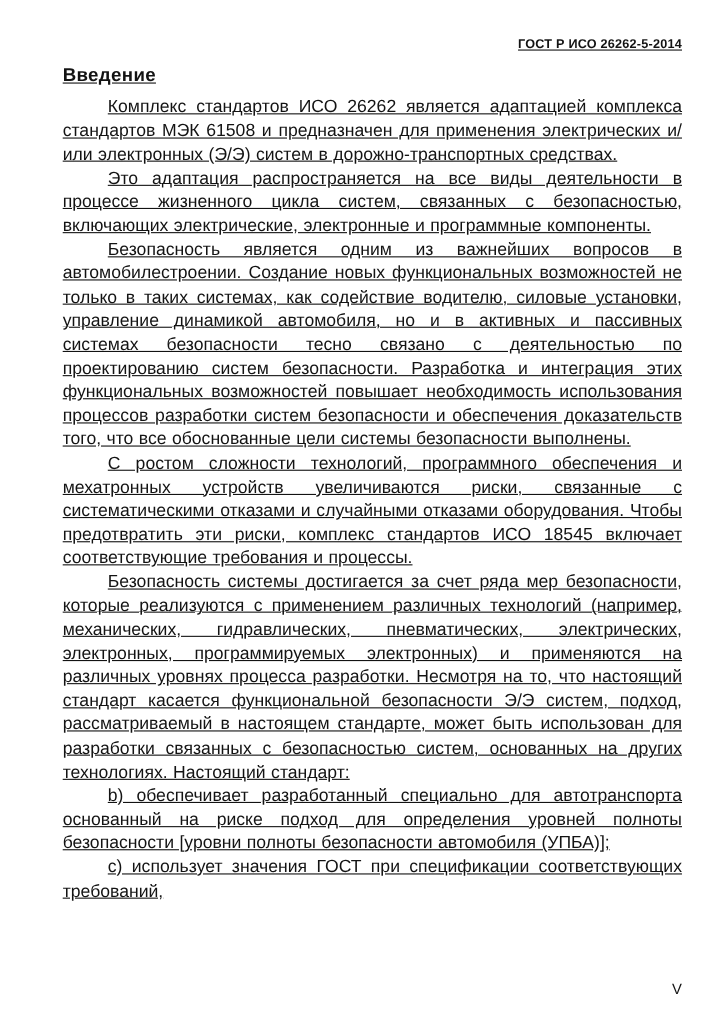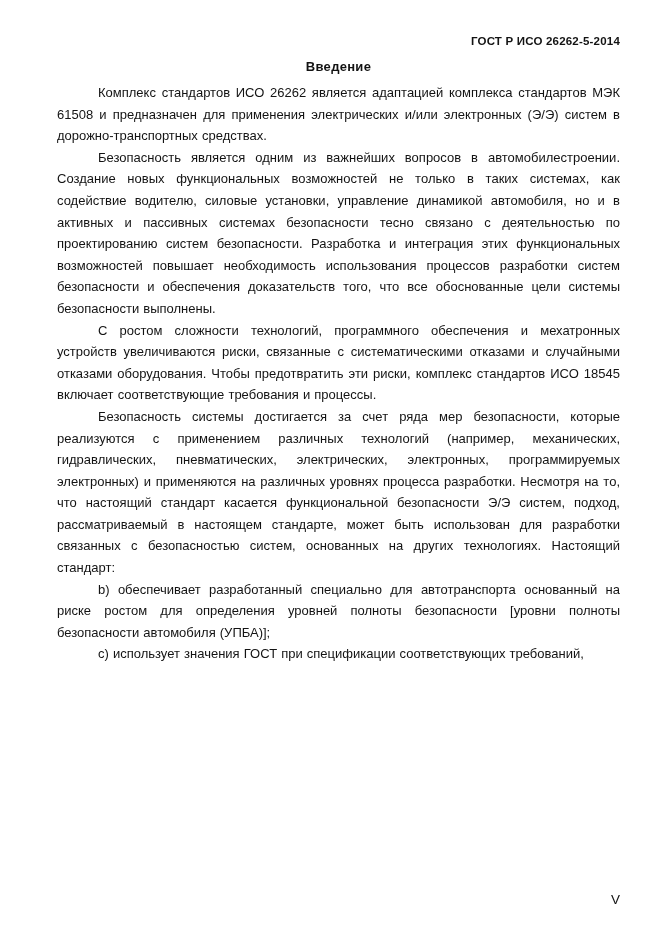--- a/index.html
+++ b/index.html
@@ -10,37 +10,37 @@
   .page {
     width: 661px;
     height: 935px;
     background: #ffffff;
     box-sizing: border-box;
     padding: 34px 41px 0 57px;
     position: relative;
     font-family: "Liberation Sans", sans-serif;
     color: #131313;
     overflow: hidden;
+    text-decoration: underline;
   }
   .doc-header {
     text-align: right;
     font-weight: bold;
     font-size: 11.5px;
     line-height: 14px;
     letter-spacing: 0.2px;
   }
   .doc-title {
-    text-align: center;
     font-weight: bold;
-    font-size: 13px;
+    font-size: 17px;
     margin: 11px 0 8px 0;
     letter-spacing: 0.3px;
   }
   .doc-body p.para {
-    font-size: 13px;
+    font-size: 16px;
     line-height: 21.6px;
     text-align: justify;
     text-indent: 41px;
     margin: 0;
     word-spacing: 0.5px;
   }
   .page-number {
     position: absolute;
     right: 41px;
     bottom: 28px;
@@ -54,22 +54,23 @@
 <div class="page">
 
   <div class="doc-header">
     <span>ГОСТ Р ИСО 26262-5-2014</span>
   </div>
 
   <div class="doc-title">Введение</div>
 
   <div class="doc-body">
     <p class="para">Комплекс стандартов ИСО 26262 является адаптацией комплекса стандартов МЭК 61508 и предназначен для применения электрических и/или электронных (Э/Э) систем в дорожно-транспортных средствах.</p>
+    <p class="para">Это адаптация распространяется на все виды деятельности в процессе жизненного цикла систем, связанных с безопасностью, включающих электрические, электронные и программные компоненты.</p>
     <p class="para">Безопасность является одним из важнейших вопросов в автомобилестроении. Создание новых функциональных возможностей не только в таких системах, как содействие водителю, силовые установки, управление динамикой автомобиля, но и в активных и пассивных системах безопасности тесно связано с деятельностью по проектированию систем безопасности. Разработка и интеграция этих функциональных возможностей повышает необходимость использования процессов разработки систем безопасности и обеспечения доказательств того, что все обоснованные цели системы безопасности выполнены.</p>
     <p class="para">С ростом сложности технологий, программного обеспечения и мехатронных устройств увеличиваются риски, связанные с систематическими отказами и случайными отказами оборудования. Чтобы предотвратить эти риски, комплекс стандартов ИСО 18545 включает соответствующие требования и процессы.</p>
     <p class="para">Безопасность системы достигается за счет ряда мер безопасности, которые реализуются с применением различных технологий (например, механических, гидравлических, пневматических, электрических, электронных, программируемых электронных) и применяются на различных уровнях процесса разработки. Несмотря на то, что настоящий стандарт касается функциональной безопасности Э/Э систем, подход, рассматриваемый в настоящем стандарте, может быть использован для разработки связанных с безопасностью систем, основанных на других технологиях. Настоящий стандарт:</p>
-    <p class="para">b) обеспечивает разработанный специально для автотранспорта основанный на риске ростом для определения уровней полноты безопасности [уровни полноты безопасности автомобиля (УПБА)];</p>
+    <p class="para">b) обеспечивает разработанный специально для автотранспорта основанный на риске подход для определения уровней полноты безопасности [уровни полноты безопасности автомобиля (УПБА)];</p>
     <p class="para">c) использует значения ГОСТ при спецификации соответствующих требований,</p>
   </div>
 
   <div class="page-number">V</div>
 
 </div>
 
 </body></html>

